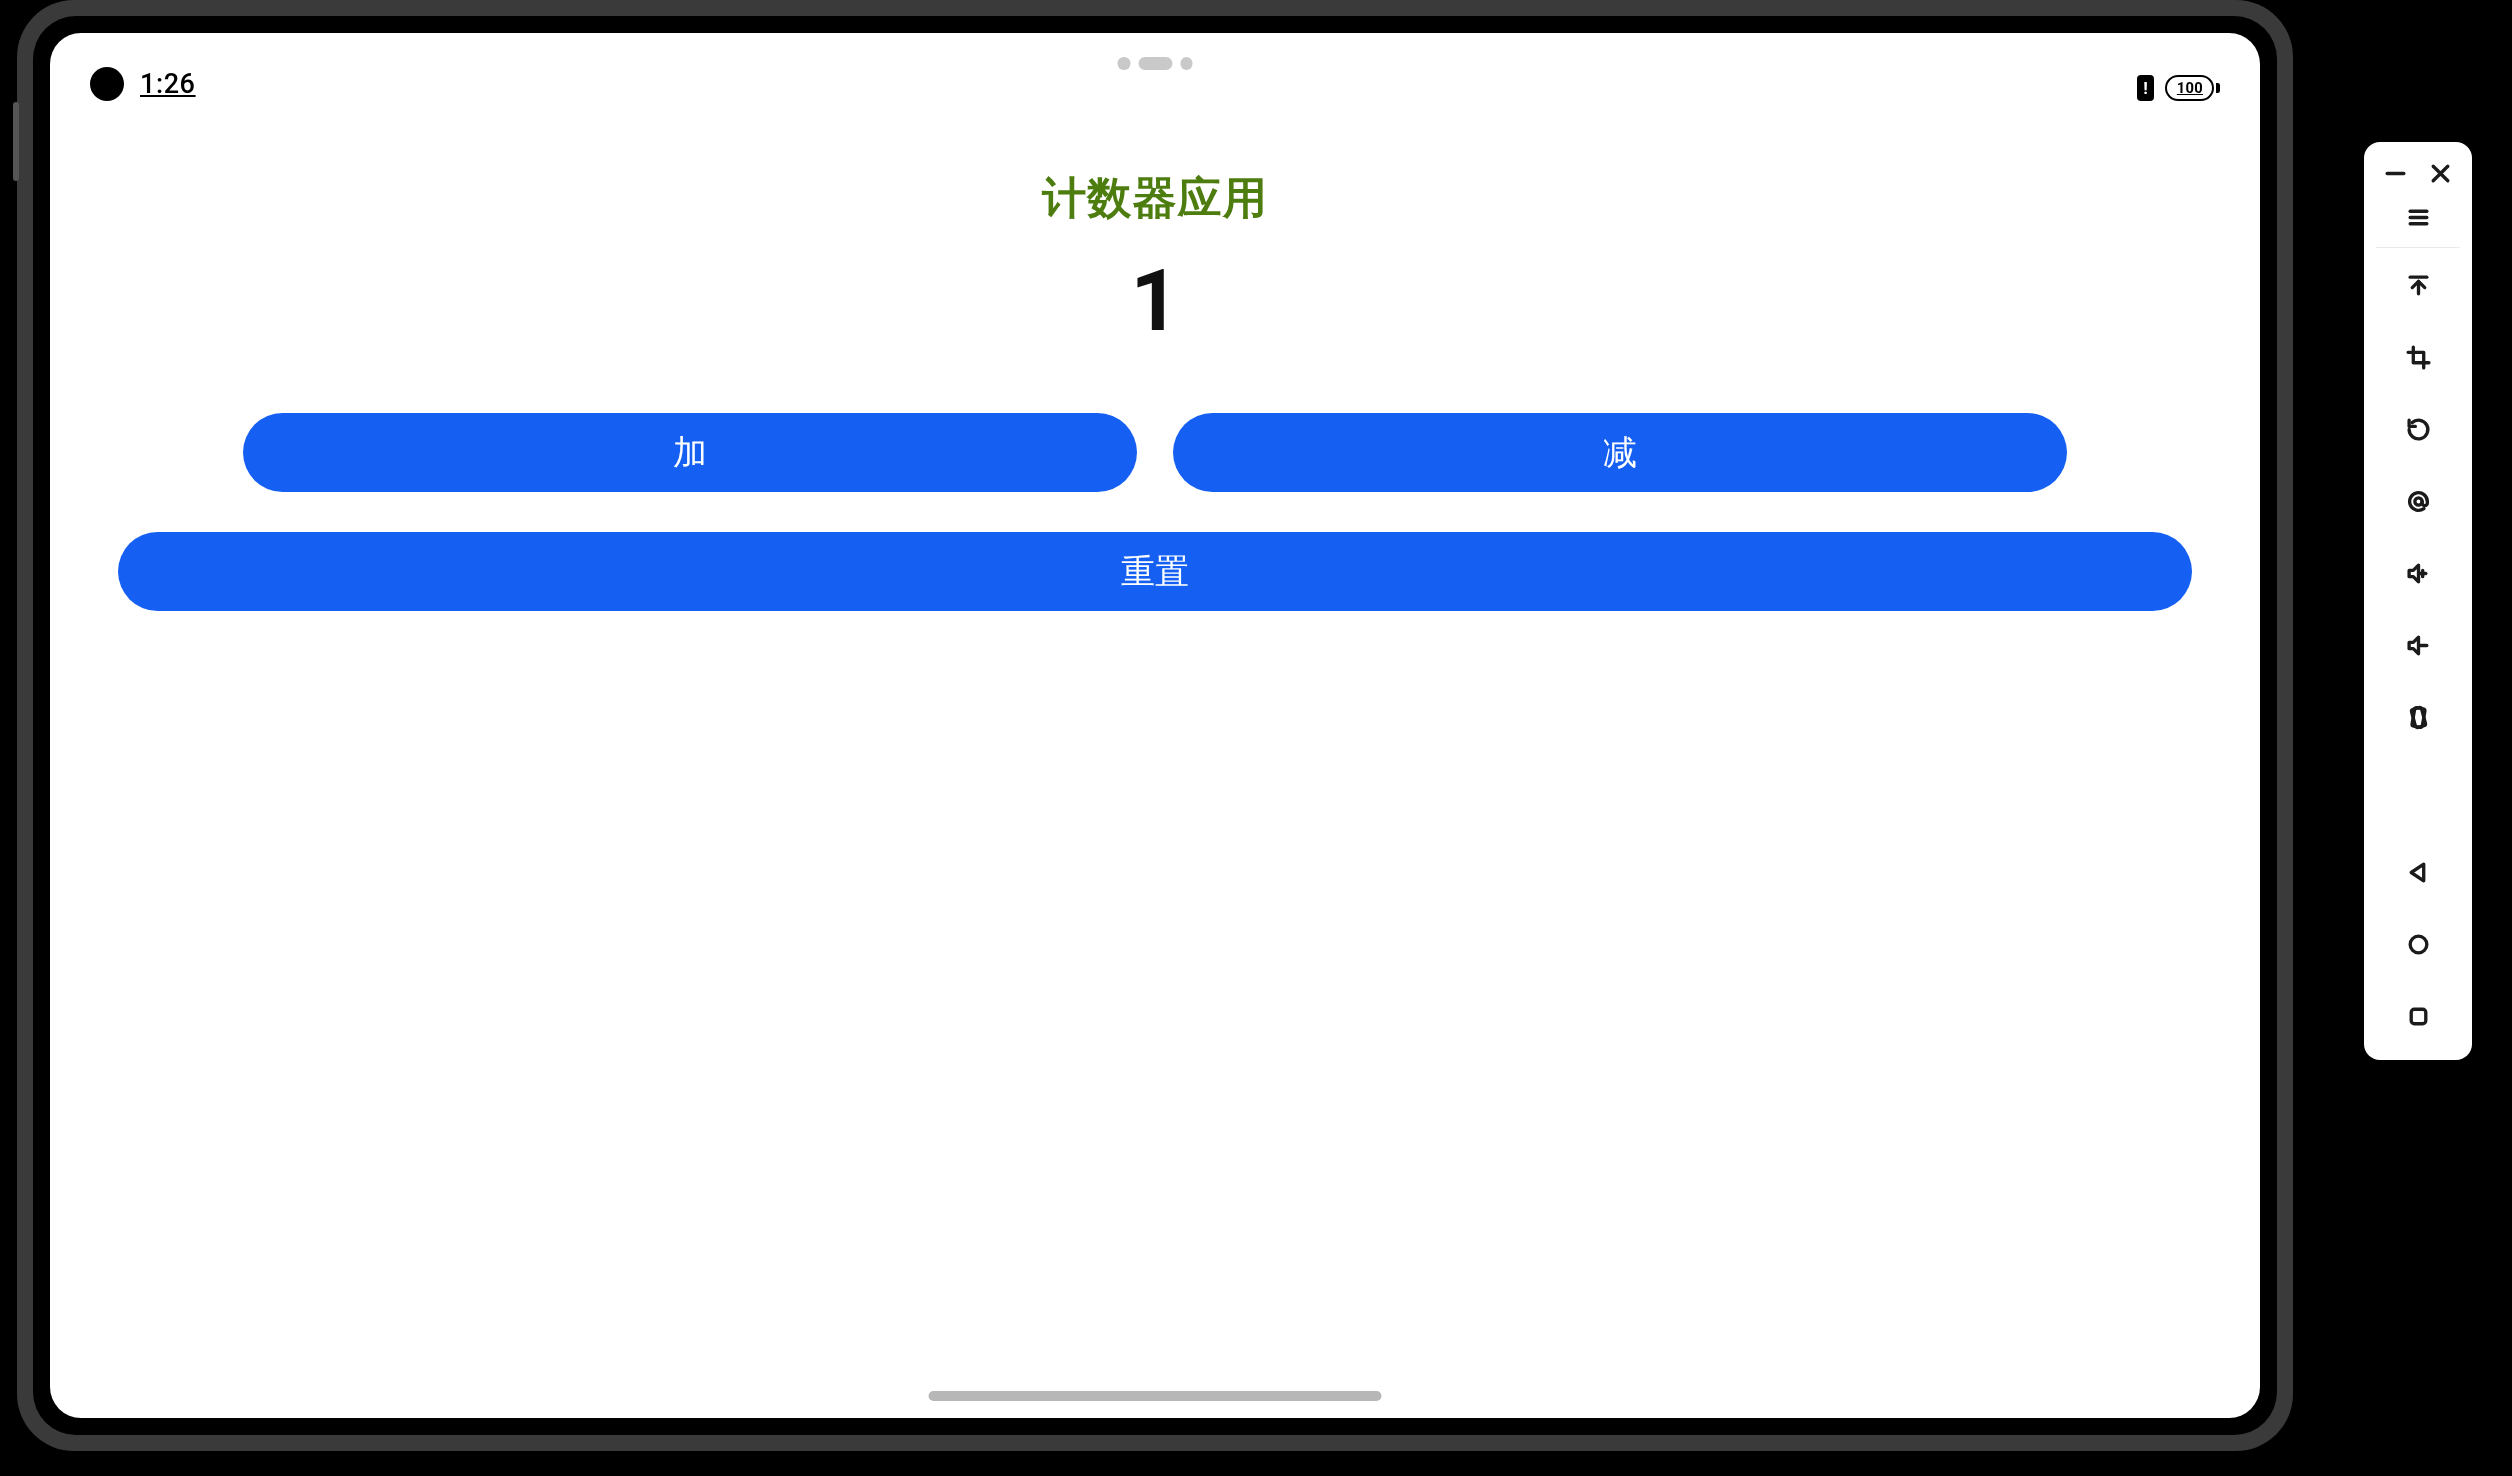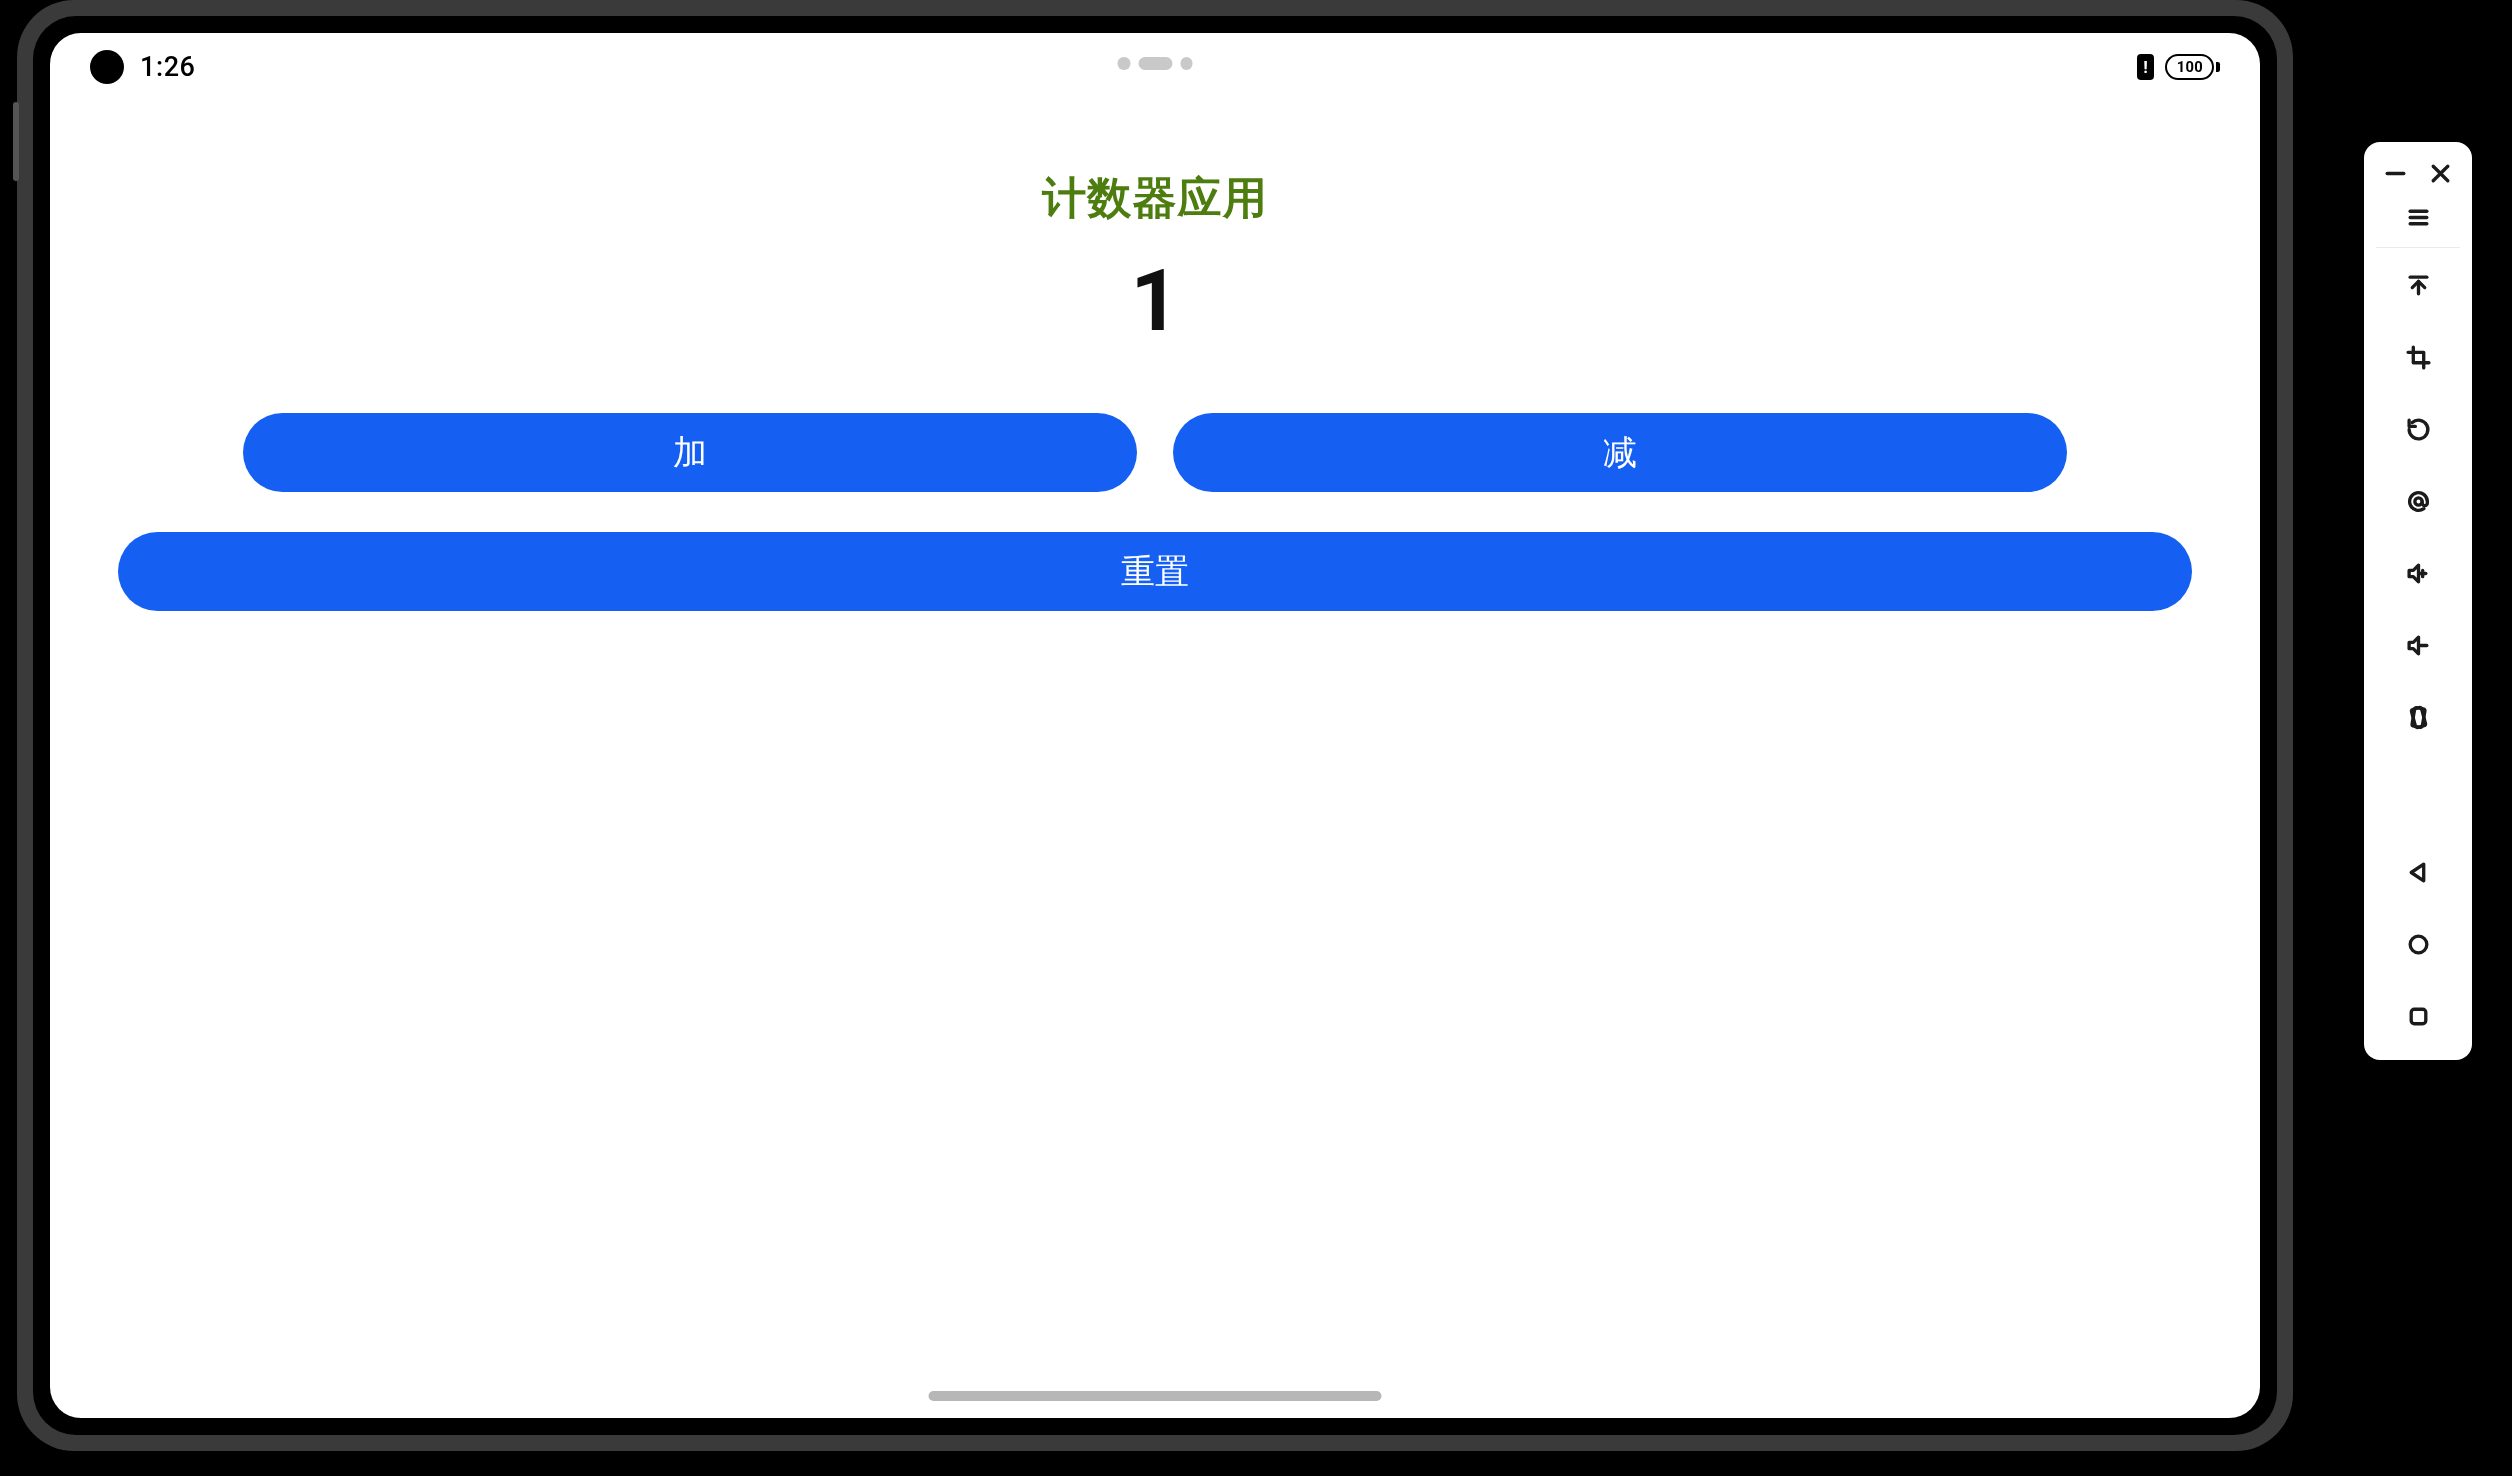--- a/index.html
+++ b/index.html
@@ -48,24 +48,25 @@
       border-radius: 4.5px;
     }
     .side-btn.pwr { left: -4.5px; top: 102px; width: 6.8px; height: 79px; }
 
     
     .status-bar {
       position: absolute;
       top: 0; left: 0; right: 0;
       height: 68px;
       display: flex;
-      align-items: center;
+      align-items: flex-end;
       padding: 0 40px;
       justify-content: space-between;
       font-weight: 500;
+      text-decoration: underline;
     }
     .status-left { display: flex; align-items: center; gap: 16px; }
     .camera-dot {
       width: 34px; height: 34px; border-radius: 50%; background: #000;
     }
     .clock { font-size: 27px; color: #000; font-weight: 500; letter-spacing: 0.6px; }
     .notch-pills {
       position: absolute; left: 50%; top: 24px; transform: translateX(-50%);
       display: flex; gap: 8px; align-items: center;
     }

